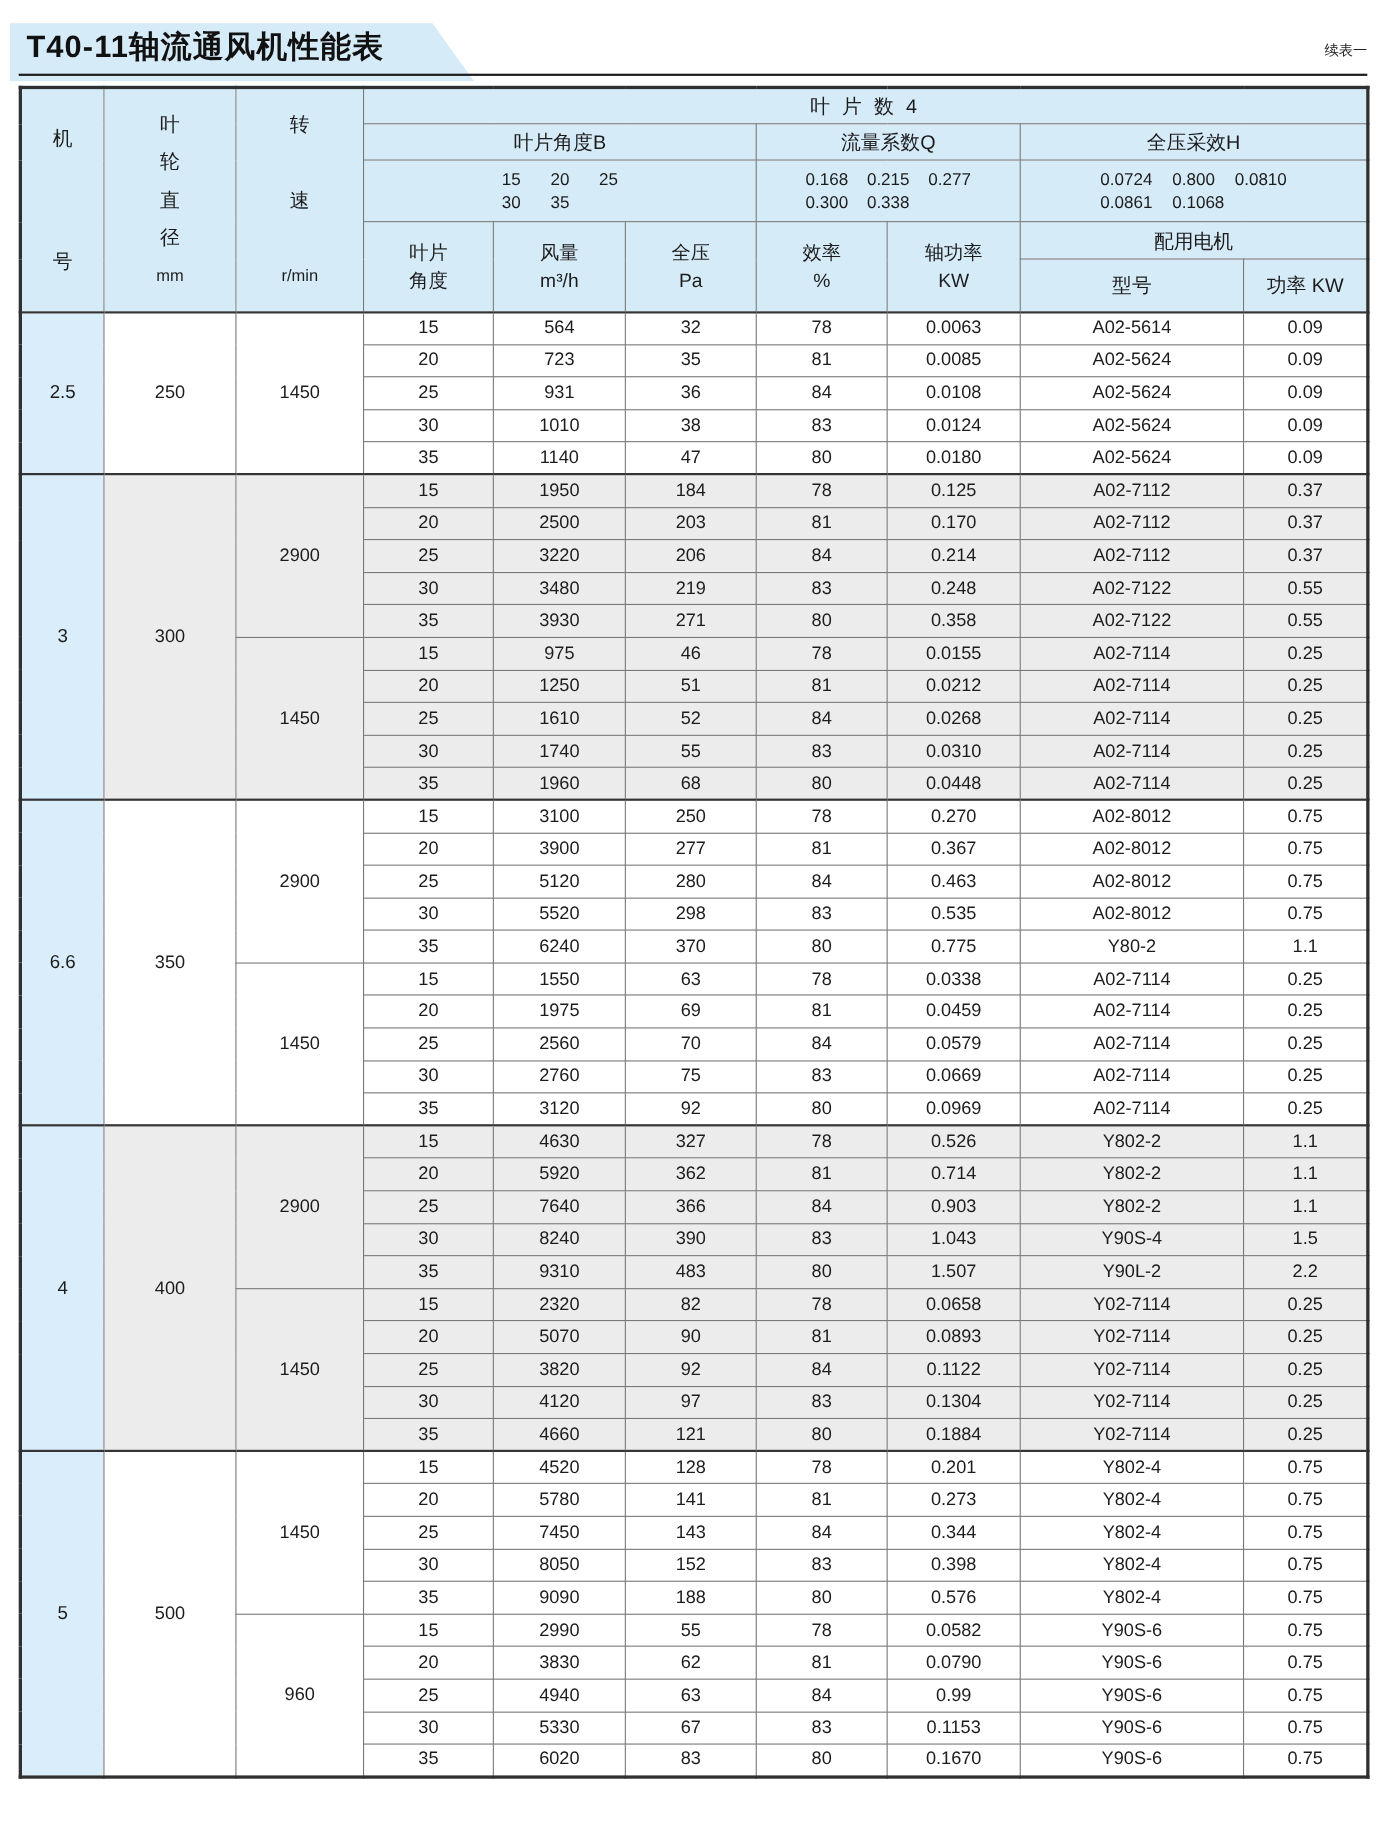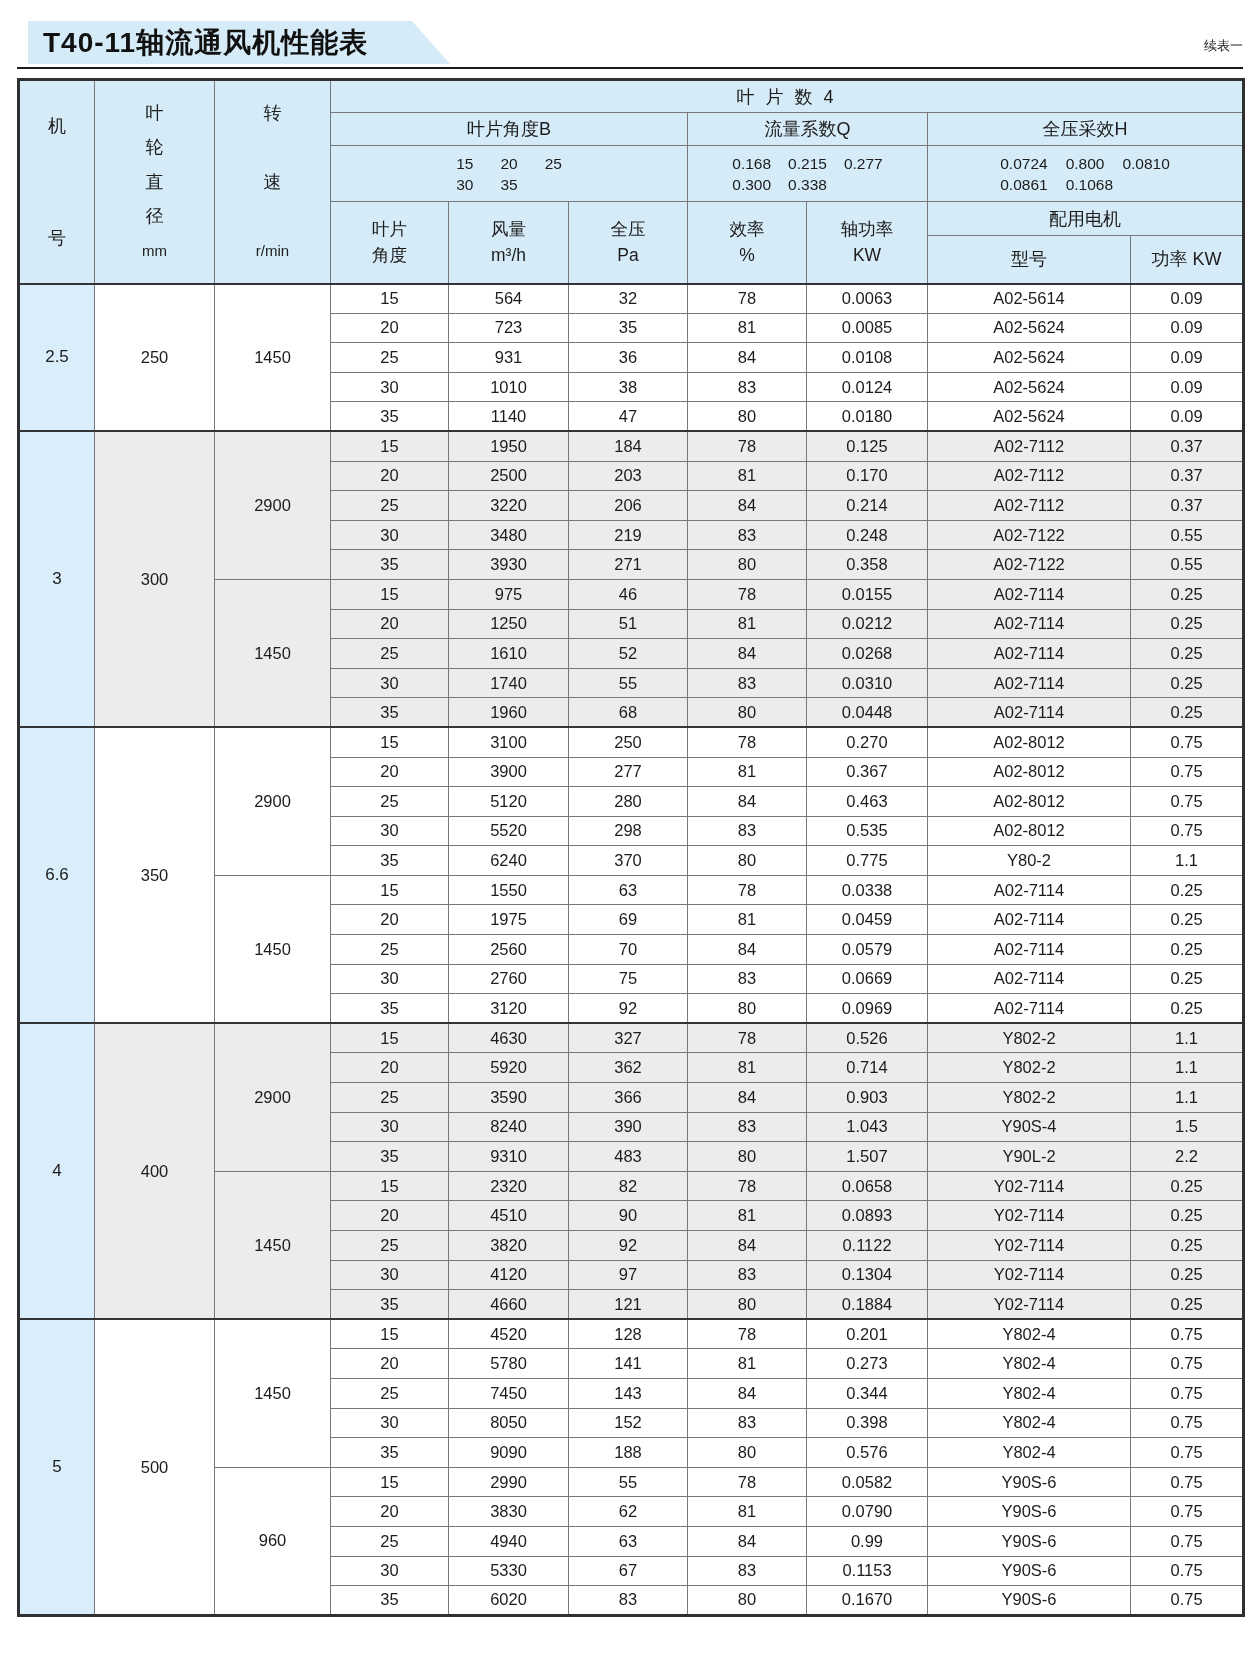--- a/index.html
+++ b/index.html
@@ -3,21 +3,21 @@
 <meta charset="utf-8">
 <style>
   html,body { margin:0; padding:0; background:#ffffff; }
   .page {
     position:relative; width:1259px; height:1656px; background:#ffffff;
     font-family:"Liberation Sans","DejaVu Sans",sans-serif; color:#1c1c1c;
     overflow:hidden;
   }
   
   .title-band {
-    position:absolute; left:28px; top:21px; width:422px; height:43px;
+    position:absolute; left:9px; top:21px; width:422px; height:53px;
     background:#d6ebf8;
     clip-path:polygon(0 0, 384px 0, 422px 100%, 0 100%);
   }
   .title-text {
     display:block; padding-left:15px; line-height:43px;
     font-size:28px; font-weight:bold; letter-spacing:1px; color:#111;
   }
   .continuation {
     position:absolute; top:37px; right:16px; font-size:13px; color:#222;
   }
@@ -430,21 +430,21 @@
           <td>20</td>
           <td>5920</td>
           <td>362</td>
           <td>81</td>
           <td>0.714</td>
           <td>Y802-2</td>
           <td>1.1</td>
         </tr>
         <tr class="shaded">
           <td>25</td>
-          <td>3590</td>
+          <td>7640</td>
           <td>366</td>
           <td>84</td>
           <td>0.903</td>
           <td>Y802-2</td>
           <td>1.1</td>
         </tr>
         <tr class="shaded">
           <td>30</td>
           <td>8240</td>
           <td>390</td>
@@ -467,21 +467,21 @@
           <td>15</td>
           <td>2320</td>
           <td>82</td>
           <td>78</td>
           <td>0.0658</td>
           <td>Y02-7114</td>
           <td>0.25</td>
         </tr>
         <tr class="shaded">
           <td>20</td>
-          <td>4510</td>
+          <td>5070</td>
           <td>90</td>
           <td>81</td>
           <td>0.0893</td>
           <td>Y02-7114</td>
           <td>0.25</td>
         </tr>
         <tr class="shaded">
           <td>25</td>
           <td>3820</td>
           <td>92</td>

